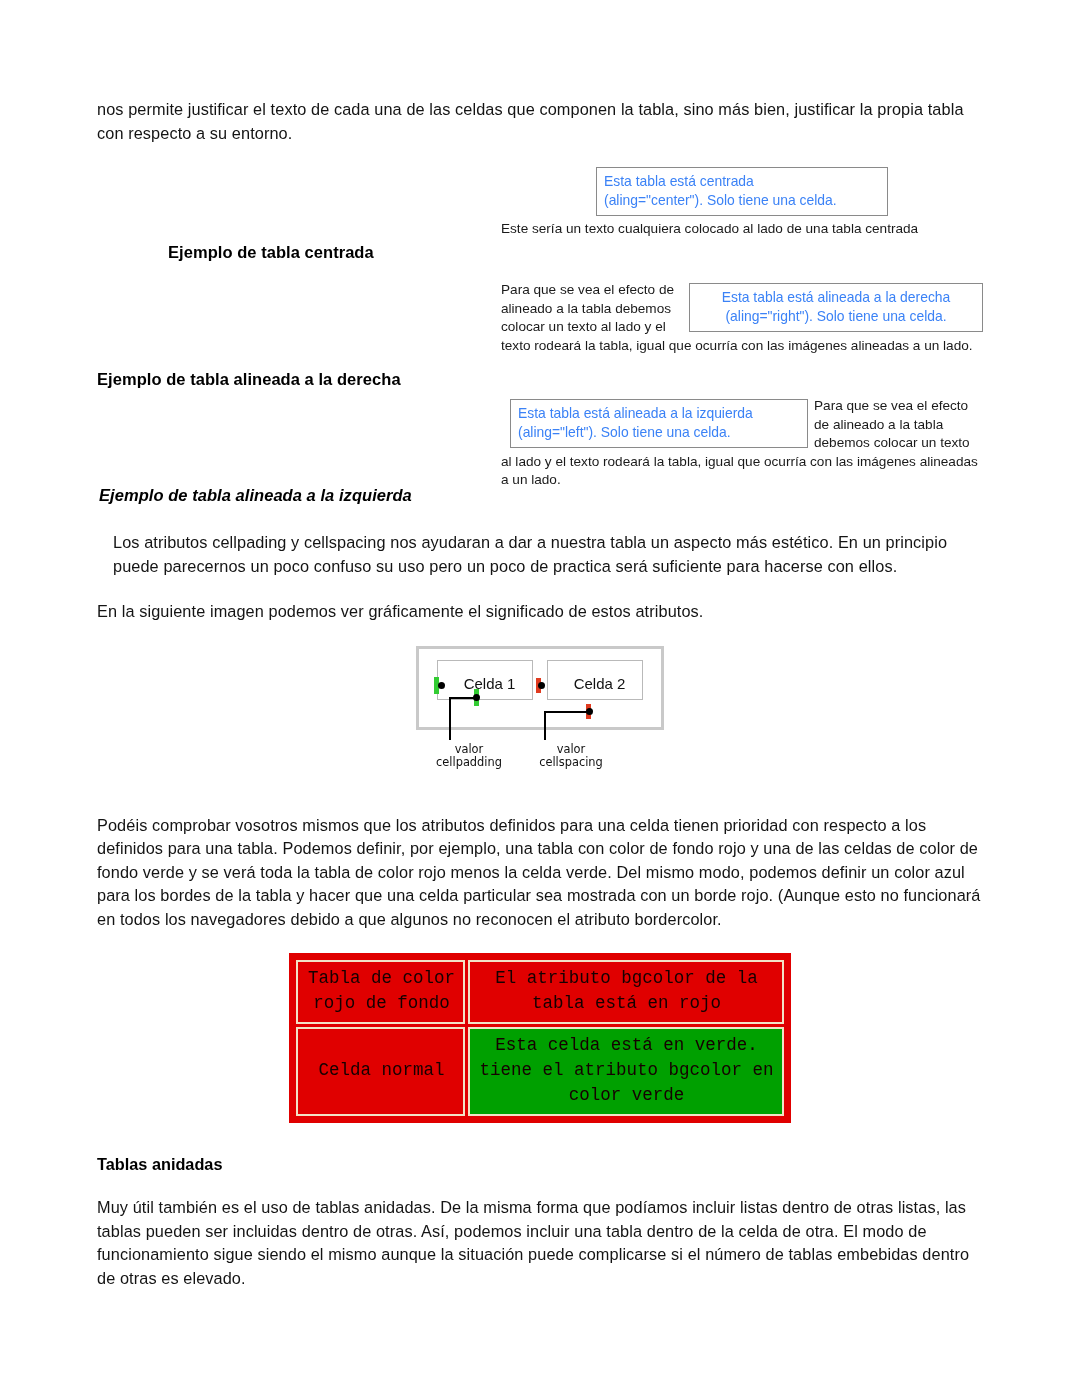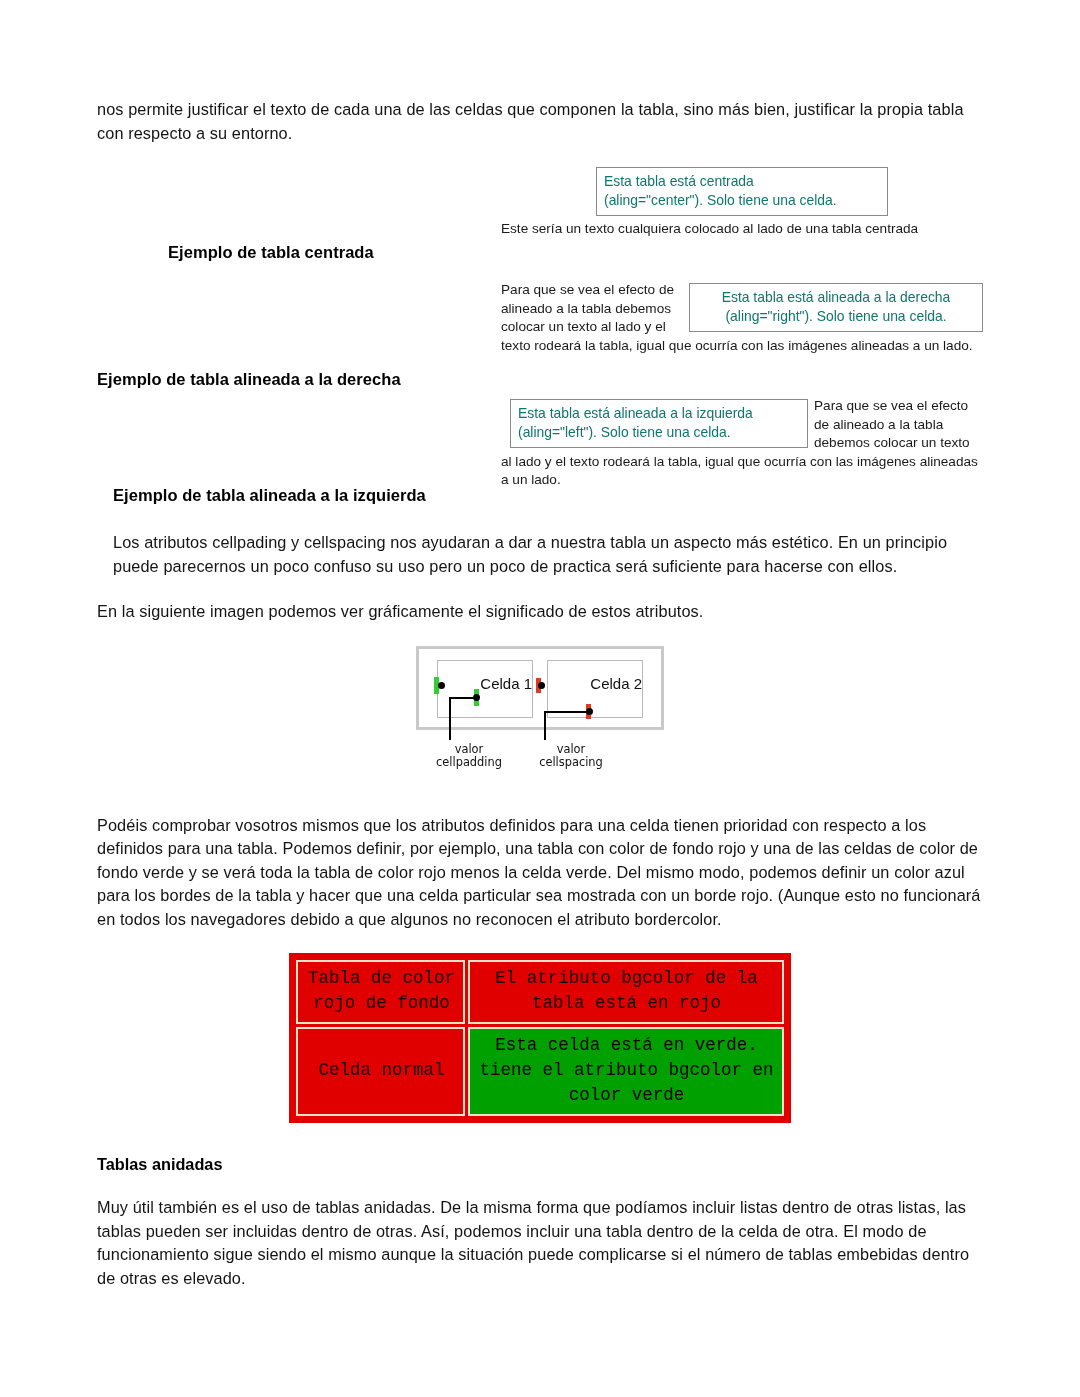--- a/index.html
+++ b/index.html
@@ -65,21 +65,21 @@
     font-size: 13.6px;
     line-height: 18.4px;
     color: #1a1a1a;
   }
   .mini-table {
     border: 1px solid #8a8a8a;
     background: #ffffff;
     padding: 4px 7px 5px 7px;
     font-size: 13.9px;
     line-height: 19px;
-    color: #0f766e;
+    color: #3b82f6;
     box-sizing: border-box;
   }
   .mini-table .line { display: block; white-space: nowrap; }
   .float-right { float: right; margin: 0 0 2px 6px; text-align: center; }
   .float-left  { float: left;  margin: 0 6px 2px 0; }
   .center-wrap { text-align: center; }
   .center-wrap .mini-table { display: inline-block; text-align: left; }
   .wrap-text { font-size: 13.6px; line-height: 18.6px; color: #1a1a1a; }
   .clearfix::after { content: ""; display: block; clear: both; }
 
@@ -100,29 +100,28 @@
     left: 0; top: 0;
     width: 248px;
     height: 84px;
     background: #ffffff;
     border: 3px solid #c9c9c9;
     box-sizing: border-box;
   }
   .diag-cell {
     position: absolute;
     top: 14px;
-    height: 58px;
+    height: 40px;
     border: 1px solid #b9b9b9;
     background: #ffffff;
     box-sizing: border-box;
     font-size: 15px;
     color: #111;
     line-height: 46px;
     padding-left: 9px;
-    text-align: right;
   }
   .diag-cell.c1 { left: 21px; width: 96px; }
   .diag-cell.c2 { left: 131px; width: 96px; }
 
   .mk { position: absolute; }
   .mk-green-v { width: 5px; height: 17px; background: #33cc33; }
   .mk-red-v   { width: 5px; height: 15px; background: #e03b20; }
   .dot        { width: 7px; height: 7px; background: #000; border-radius: 50%; }
   .hline      { height: 2px; background: #000; }
   .vline      { width: 2px; background: #000; }
@@ -202,21 +201,21 @@
         <div class="example-right clearfix" style="top:0;">
           <div class="mini-table float-right" style="width:294px; margin-top:2px;">
             <span class="line">Esta tabla está alineada a la derecha</span>
             <span class="line">(aling="right"). Solo tiene una celda.</span>
           </div>
           <div class="wrap-text">Para que se vea el efecto de alineado a la tabla debemos colocar un texto al lado y el texto rodeará la tabla, igual que ocurría con las imágenes alineadas a un lado.</div>
         </div>
       </div>
 
       <div class="example-row clearfix" style="height:108px; margin-top:6px;">
-        <div class="example-heading" style="left:16px; top:57px;">Ejemplo de tabla alineada a la izquierda</div>
+        <div class="example-heading" style="left:2px; top:57px;font-style:italic;">Ejemplo de tabla alineada a la izquierda</div>
         <div class="example-right clearfix" style="top:0; left:404px; width:482px;">
           <div class="mini-table float-left" style="width:298px; margin-top:2px; margin-left:9px;">
             <span class="line">Esta tabla está alineada a la izquierda</span>
             <span class="line">(aling="left"). Solo tiene una celda.</span>
           </div>
           <div class="wrap-text">Para que se vea el efecto de alineado a la tabla debemos colocar un texto al lado y el texto rodeará la tabla, igual que ocurría con las imágenes alineadas a un lado.</div>
         </div>
       </div>
 
     </div>

